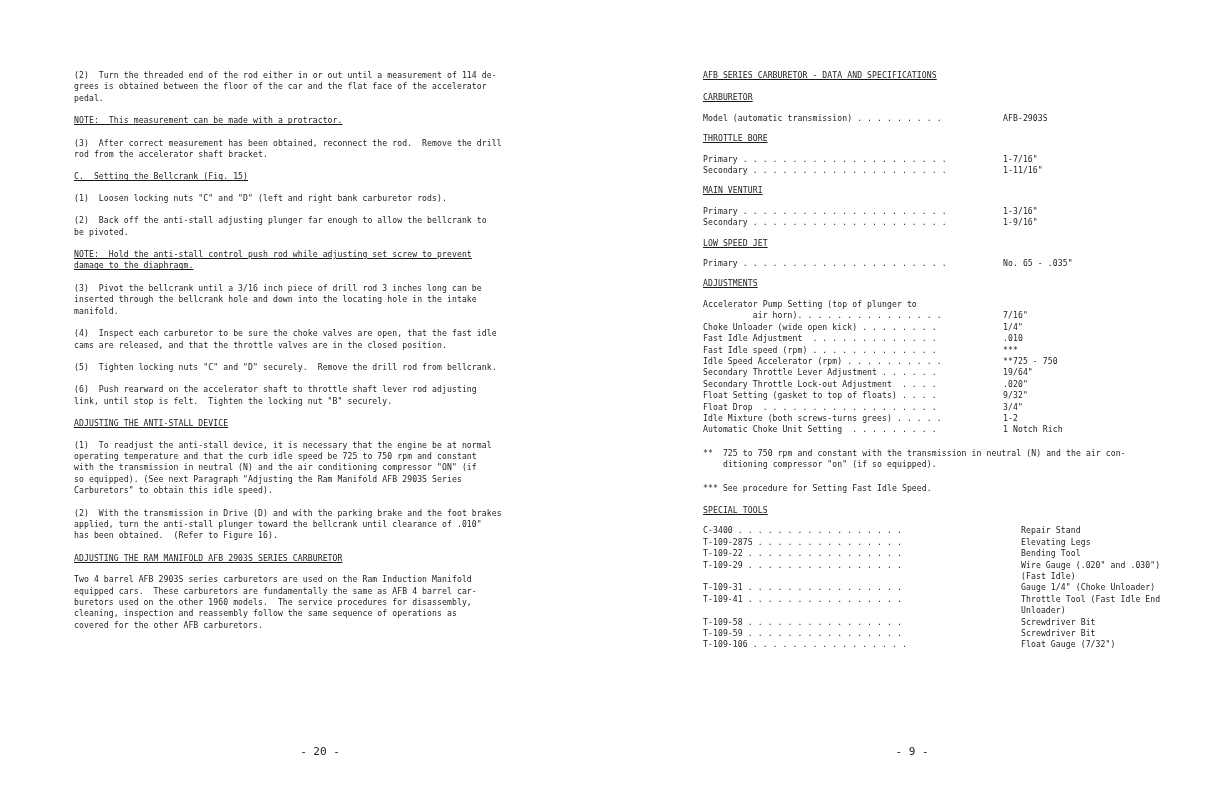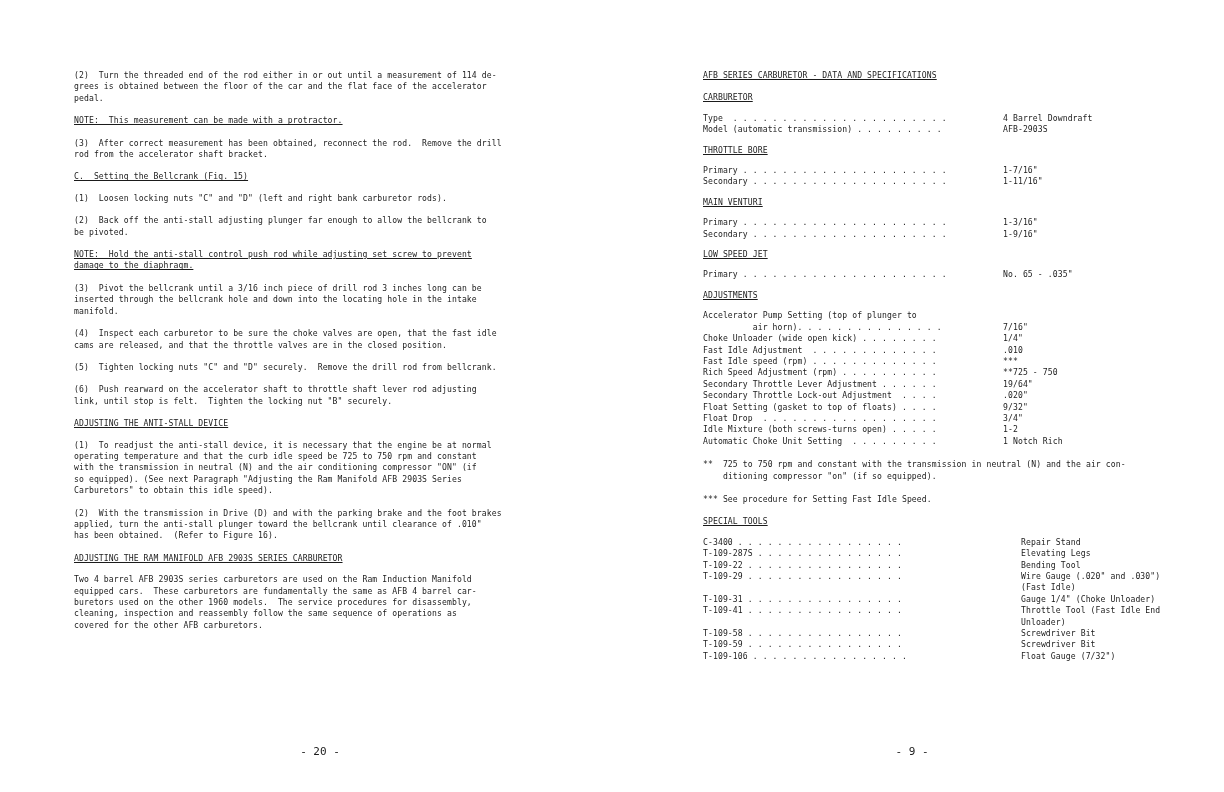--- a/index.html
+++ b/index.html
@@ -160,24 +160,20 @@
 cleaning, inspection and reassembly follow the same sequence of operations as
 covered for the other AFB carburetors.</p>
   </div>
 
   <div class="col col-right">
     <p class="head">AFB SERIES CARBURETOR - DATA AND SPECIFICATIONS</p>
 
     <div class="spec-block">
       <p class="spec-title">CARBURETOR</p>
       <div class="spec-row">
-        <span class="spec-label">Type  . . . . . . . . . . . . . . . . . . . . . .</span>
-        <span class="spec-val">4 Barrel Downdraft</span>
-      </div>
-      <div class="spec-row">
         <span class="spec-label">Model (automatic transmission) . . . . . . . . .</span>
         <span class="spec-val">AFB-2903S</span>
       </div>
     </div>
 
     <div class="spec-block">
       <p class="spec-title head-gap">THROTTLE BORE</p>
       <div class="spec-row">
         <span class="spec-label">Primary . . . . . . . . . . . . . . . . . . . . .</span>
         <span class="spec-val">1-7/16"</span>
@@ -224,41 +220,41 @@
       </div>
       <div class="spec-row">
         <span class="spec-label">Fast Idle Adjustment  . . . . . . . . . . . . .</span>
         <span class="spec-val">.010</span>
       </div>
       <div class="spec-row">
         <span class="spec-label">Fast Idle speed (rpm) . . . . . . . . . . . . .</span>
         <span class="spec-val">***</span>
       </div>
       <div class="spec-row">
-        <span class="spec-label">Rich Speed Adjustment (rpm) . . . . . . . . . .</span>
+        <span class="spec-label">Idle Speed Accelerator (rpm) . . . . . . . . . .</span>
         <span class="spec-val">**725 - 750</span>
       </div>
       <div class="spec-row">
         <span class="spec-label">Secondary Throttle Lever Adjustment . . . . . .</span>
         <span class="spec-val">19/64"</span>
       </div>
       <div class="spec-row">
         <span class="spec-label">Secondary Throttle Lock-out Adjustment  . . . .</span>
         <span class="spec-val">.020"</span>
       </div>
       <div class="spec-row">
         <span class="spec-label">Float Setting (gasket to top of floats) . . . .</span>
         <span class="spec-val">9/32"</span>
       </div>
       <div class="spec-row">
         <span class="spec-label">Float Drop  . . . . . . . . . . . . . . . . . .</span>
         <span class="spec-val">3/4"</span>
       </div>
       <div class="spec-row">
-        <span class="spec-label">Idle Mixture (both screws-turns open) . . . . .</span>
+        <span class="spec-label">Idle Mixture (both screws-turns grees) . . . . .</span>
         <span class="spec-val">1-2</span>
       </div>
       <div class="spec-row">
         <span class="spec-label">Automatic Choke Unit Setting  . . . . . . . . .</span>
         <span class="spec-val">1 Notch Rich</span>
       </div>
     </div>
 
     <p class="footnote">**  725 to 750 rpm and constant with the transmission in neutral (N) and the air con-
     ditioning compressor "on" (if so equipped).</p>

